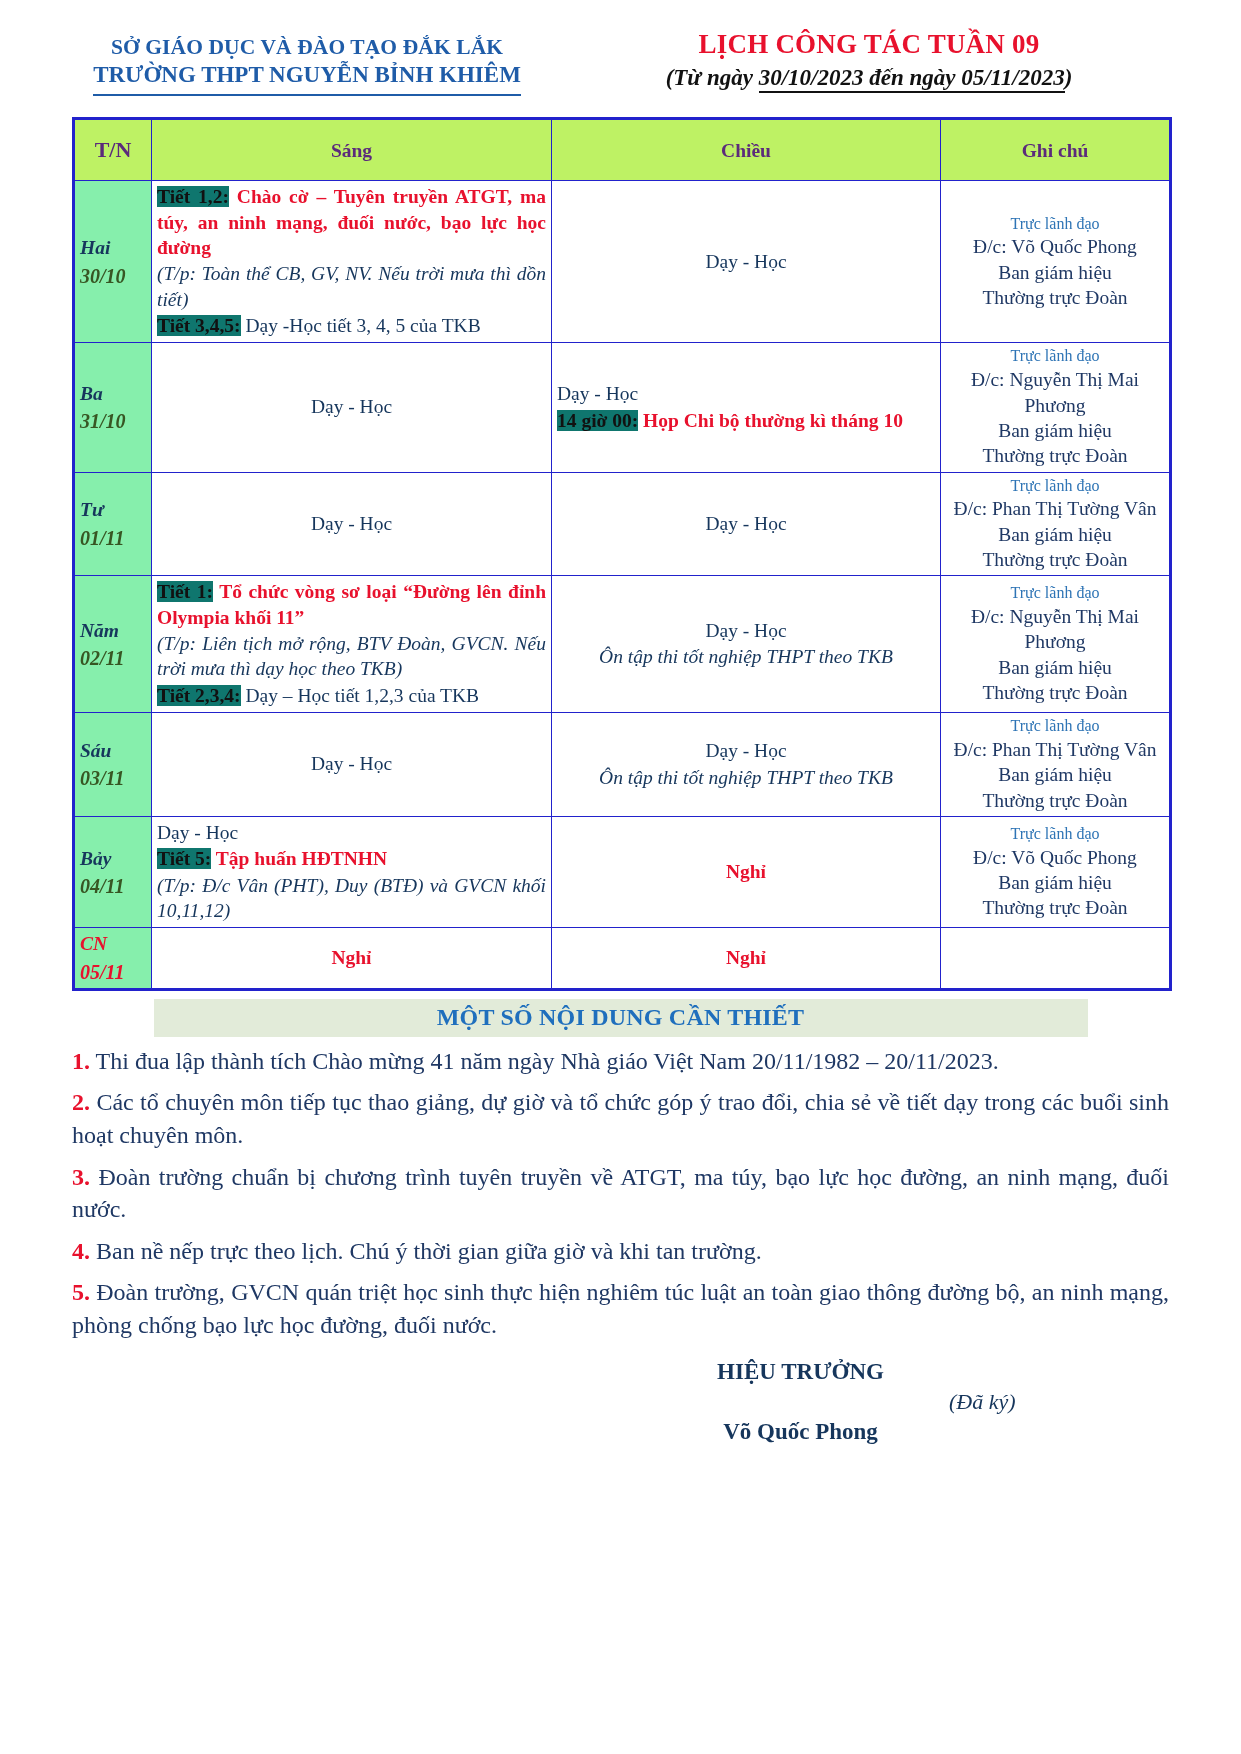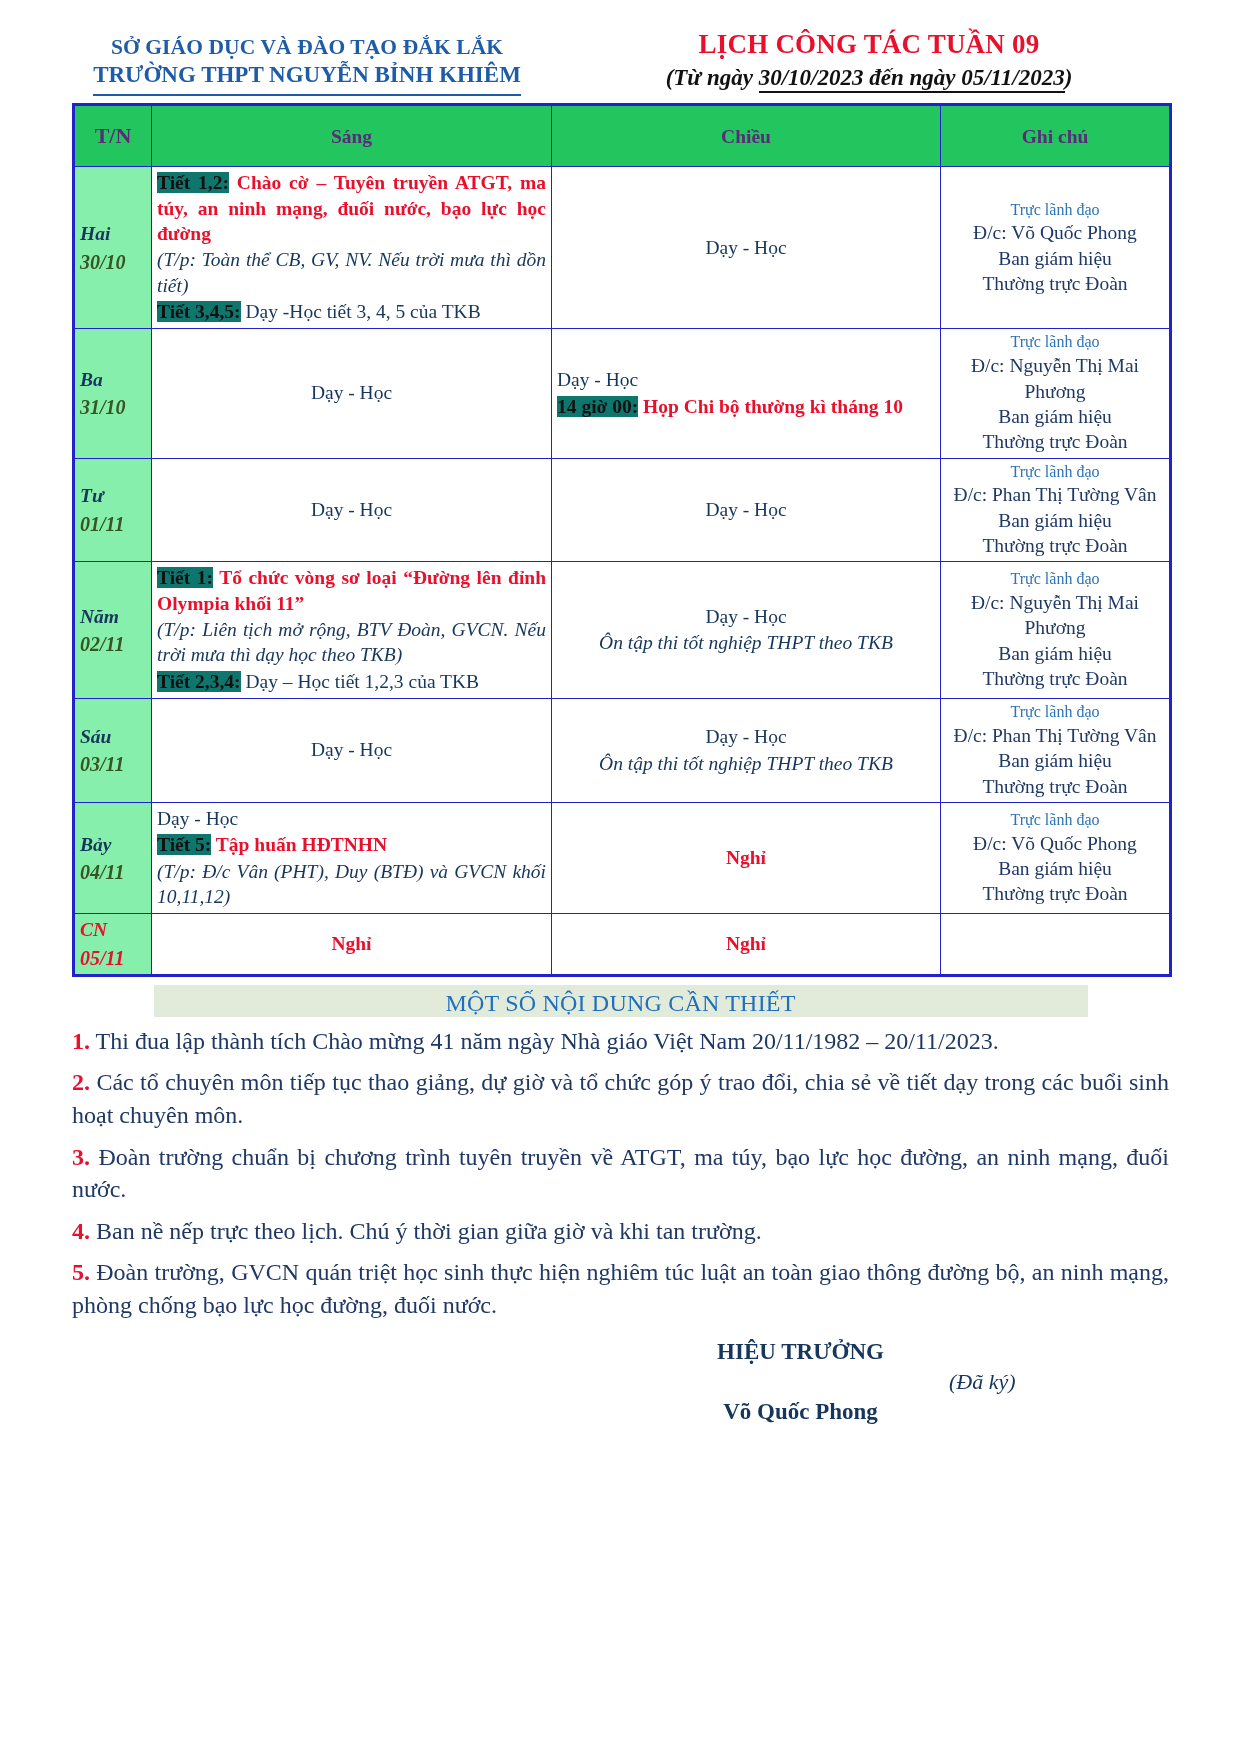--- a/index.html
+++ b/index.html
@@ -20,21 +20,21 @@
     height: 1754px;
     box-sizing: border-box;
     padding: 28px 72px 0 72px;
   }
 
   
   .doc-header {
     display: flex;
     align-items: flex-start;
     justify-content: space-between;
-    margin-bottom: 12px;
+    margin-bottom: 26px;
   }
   .org-block {
     width: 470px;
     text-align: center;
     padding-top: 6px;
   }
   .org-line1 {
     font-size: 21.5px;
     font-weight: 700;
     color: #1f5ca8;
@@ -94,21 +94,21 @@
     vertical-align: middle;
     font-size: 19.5px;
     line-height: 1.3;
   }
   col.c-day   { width: 78px; }
   col.c-morn  { width: 400px; }
   col.c-aft   { width: 389px; }
   col.c-note  { width: 230px; }
 
   thead th {
-    background: #22c55e;
+    background: #bef264;
     color: #5b2b7b;
     font-weight: 700;
     font-size: 23px;
     text-align: center;
     height: 54px;
     padding: 4px;
   }
   thead th.th-day { font-size: 22px; }
 
   td.day-cell {
@@ -158,23 +158,23 @@
 
   .rest { color: #e8112d; font-weight: 700; text-align: center; }
 
   
   .notes-banner {
     width: 934px;
     margin: 8px auto 0 auto;
     background: #e2ebd9;
     text-align: center;
     color: #1f6fbd;
-    font-weight: 400;
+    font-weight: 700;
     font-size: 24px;
-    padding: 5px 0 0 0;
+    padding: 5px 0 6px 0;
     letter-spacing: .2px;
   }
   .notes-list {
     width: 1097px;
     margin: 8px auto 0 auto;
   }
   .note-item {
     font-size: 24px;
     color: #1f3864;
     line-height: 1.36;

